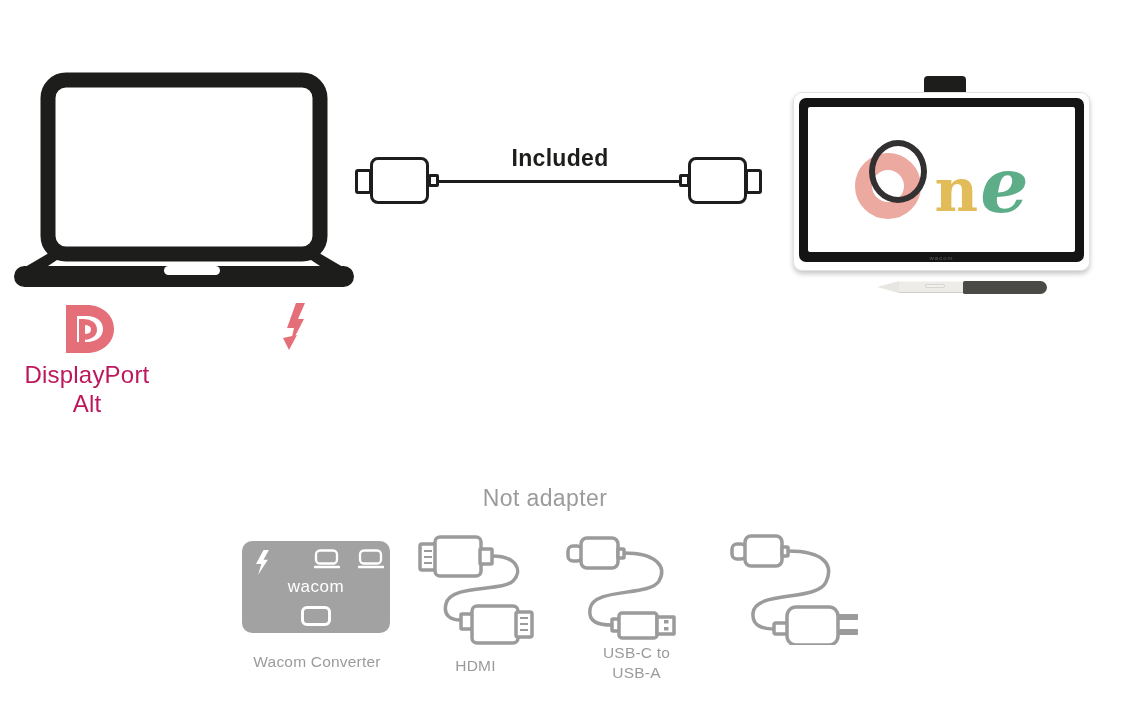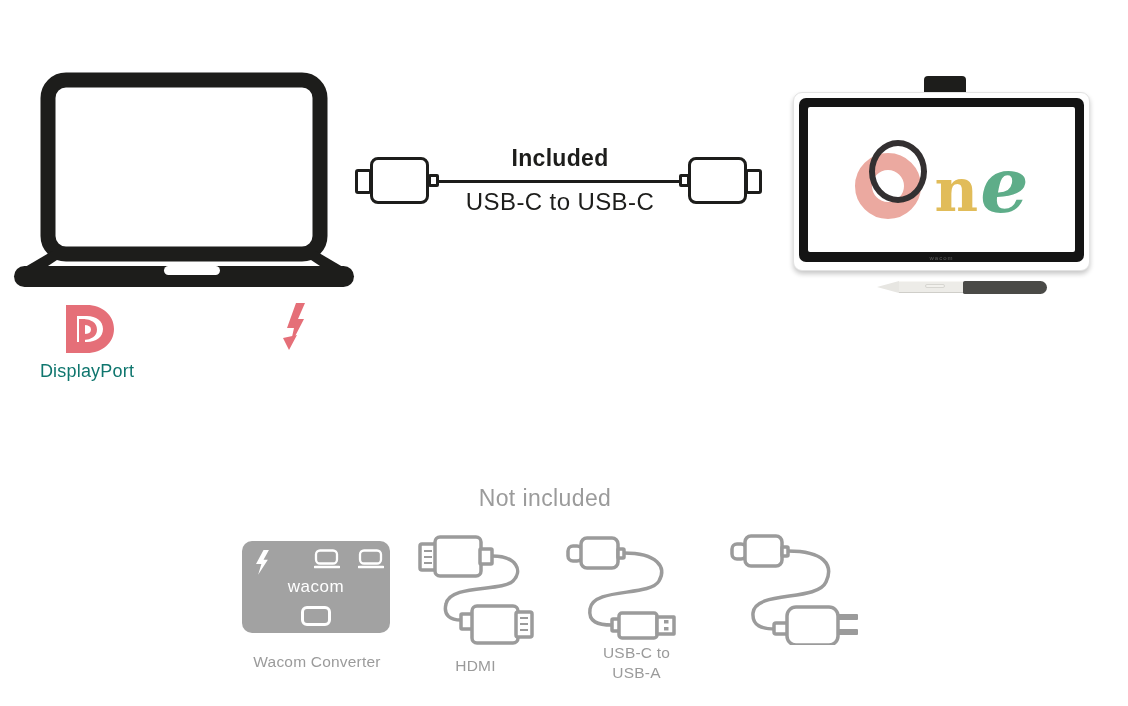--- a/index.html
+++ b/index.html
@@ -35,21 +35,21 @@
   .one-n{font-family:"DejaVu Serif",serif;font-weight:700;font-size:60px;line-height:1;color:#e1bc59;margin:20px 0 0 4px;}
   .one-e{font-family:"DejaVu Serif",serif;font-weight:700;font-style:italic;font-size:76px;line-height:.85;color:#5ead89;margin:14px 0 0 2px;}
   
   .pen{position:absolute;left:84px;top:204px;display:flex;align-items:center;height:14px;}
   .pen-tip{width:0;height:0;border-right:22px solid #e7e6e2;border-top:6px solid transparent;border-bottom:6px solid transparent;}
   .pen-body{width:64px;height:12px;background:#edece8;box-shadow:inset 0 1px 0 #f7f6f3, inset 0 -1px 0 #cfcec9;position:relative;}
   .pen-slot{position:absolute;left:26px;top:3px;width:20px;height:4px;border:1px solid #d7d6d1;border-radius:2px;background:#f2f1ed;box-sizing:border-box;}
   .pen-rear{width:84px;height:13px;background:#4a4a47;border-radius:2px 7px 7px 2px;}
 
   
-  .port-label{position:absolute;font-size:18px;color:#0f766e;letter-spacing:.2px;}
+  .port-label{position:absolute;font-size:24px;color:#be185d;letter-spacing:.2px;}
 
   
   .ni-title{position:absolute;left:425px;top:485px;width:240px;font-size:23px;color:#9b9b9b;letter-spacing:.4px;}
   .ni-label{position:absolute;font-size:15.5px;line-height:20px;color:#9b9b9b;letter-spacing:.2px;}
   .converter{position:absolute;left:242px;top:541px;width:148px;height:92px;background:#a2a2a2;border-radius:10px;}
   .converter-brand{position:absolute;left:0;right:0;top:36px;text-align:center;color:#fff;font-size:17px;letter-spacing:.5px;}
   .converter-port{position:absolute;left:50%;transform:translateX(-50%);bottom:7px;width:30px;height:20px;border:3.5px solid #fff;border-radius:6px;box-sizing:border-box;}
 </style>
 </head>
 <body>
@@ -66,21 +66,20 @@
 
   <div class="conn conn-tip" style="left:355px;top:169px;width:17px;height:25px;"></div>
   <div class="conn conn-body" style="left:370px;top:157px;width:59px;height:47px;"></div>
   <div class="conn conn-nub" style="left:428px;top:174px;width:11px;height:13px;"></div>
   <div class="cable-line"></div>
   <div class="conn conn-nub" style="left:679px;top:174px;width:11px;height:13px;"></div>
   <div class="conn conn-body" style="left:688px;top:157px;width:59px;height:47px;"></div>
   <div class="conn conn-tip" style="left:745px;top:169px;width:17px;height:25px;"></div>
 
   <div class="included-title center">Included</div>
-  <div class="included-sub center">USB-C to USB-C</div>
 
   <div class="tablet-group">
     <div class="tablet-clip"></div>
     <div class="tablet-body">
       <div class="tablet-bezel">
         <div class="tablet-screen">
           <div class="one-logo">
             <span class="one-o">
               <span class="one-o-pink"></span>
               <span class="one-o-ring"></span>
@@ -100,27 +99,28 @@
       <div class="pen-rear"></div>
     </div>
   </div>
 
   <svg class="abs" style="left:60px;top:303px;" width="56" height="52" viewBox="0 0 56 50">
     <path fill-rule="evenodd" fill="#e56f78" d="M6,1 h21 c15,0 27,10 27,24 c0,14 -12,24 -27,24 h-21 z M17,12 v26 h10 c9,0 16,-5 16,-13 c0,-8 -7,-13 -16,-13 z"></path>
     <rect x="19" y="15" width="6" height="23" fill="#e56f78"></rect>
     <path d="M24,18 c6,0 10,3 10,7.5 c0,4.5 -4,7.5 -10,7.5" fill="none" stroke="#e56f78" stroke-width="6"></path>
   </svg>
   <div class="port-label center" style="left:6px;top:361px;width:162px;">DisplayPort</div>
+  <div class="port-label center" style="left:6px;top:390px;width:162px;">Alt</div>
 
   <svg class="abs" style="left:281px;top:302px;" width="28" height="50" viewBox="0 0 28 50">
     <polygon points="15,1 24,1 17,17 23,17 9,44 13,26 6,26" fill="#e56f78"></polygon>
     <polygon points="2,36 16,33 8,48" fill="#e56f78"></polygon>
   </svg>
 
-  <div class="ni-title center">Not included</div>
+  <div class="ni-title center">Not adapter</div>
 
   <div class="converter">
     <svg class="abs" style="left:14px;top:9px;" width="14" height="26" viewBox="0 0 13 24">
       <polygon points="7,0 12,0 7,9 11,9 2,23 5,13 0,13" fill="#ffffff"></polygon>
     </svg>
     <svg class="abs" style="left:72px;top:8px;" width="26" height="20" viewBox="0 0 26 20">
       <rect x="2" y="1.5" width="21" height="13" rx="4" fill="none" stroke="#fff" stroke-width="2.3"></rect>
       <line x1="1" y1="18" x2="25" y2="18" stroke="#fff" stroke-width="2.6" stroke-linecap="round"></line>
     </svg>
     <svg class="abs" style="left:116px;top:8px;" width="26" height="20" viewBox="0 0 26 20">

